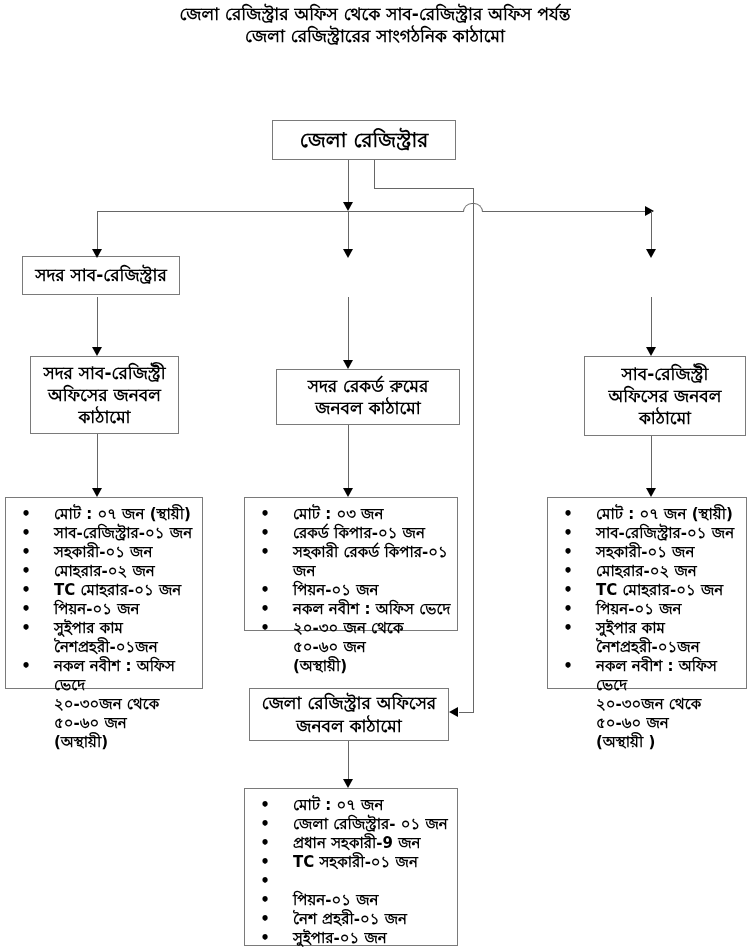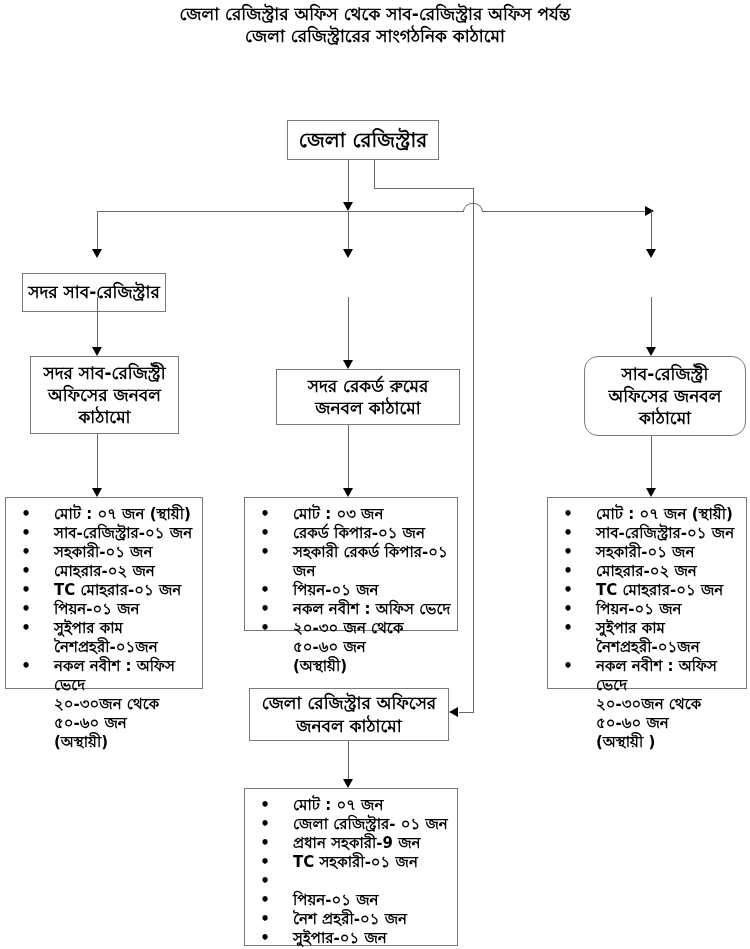--- a/index.html
+++ b/index.html
@@ -8,27 +8,27 @@
     font-family:"DejaVu Sans","Liberation Sans",sans-serif;color:var(--text,#000);
     overflow:hidden;
   }
   .title{position:absolute;top:3px;left:0;width:100%;text-align:center;
     font-size:17px;font-weight:bold;line-height:22px;}
   .box{
     position:absolute;border:1px solid var(--box-border,#7a7a7a);background:#fff;
     display:flex;align-items:center;justify-content:center;text-align:center;
     font-weight:bold;box-sizing:border-box;line-height:1.3;padding:2px 4px;
   }
-  .top-box{left:287px;top:120px;width:152px;height:40px;font-size:20px;}
-  .l2l{left:22px;top:273px;width:144px;height:39px;font-size:17px;}
+  .top-box{left:272px;top:120px;width:184px;height:40px;font-size:20px;}
+  .l2l{left:22px;top:256px;width:158px;height:39px;font-size:17px;}
   .l2m{left:280px;top:258px;width:156px;height:39px;font-size:17px;}
   .l2r{left:597px;top:258px;width:150px;height:39px;font-size:17px;}
   .l3l{left:30px;top:356px;width:149px;height:78px;font-size:17px;}
   .l3m{left:276px;top:369px;width:184px;height:56px;font-size:17px;}
-  .l3r{left:584px;top:356px;width:162px;height:80px;font-size:17px;border-radius:14px;}
+  .l3r{left:584px;top:356px;width:162px;height:80px;font-size:17px;}
   .bottom-box{left:249px;top:688px;width:200px;height:53px;font-size:17px;}
   .list-box{
     position:absolute;border:1px solid var(--box-border,#7a7a7a);background:#fff;
     box-sizing:border-box;padding:7px 4px 4px 6px;font-weight:bold;
   }
   .listL{left:5px;top:497px;width:198px;height:192px;}
   .listM{left:244px;top:497px;width:214px;height:134px;}
   .listR{left:547px;top:497px;width:200px;height:192px;}
   .listB{left:244px;top:788px;width:214px;height:158px;}
   .list-row{display:flex;align-items:flex-start;font-size:15px;line-height:19px;}

